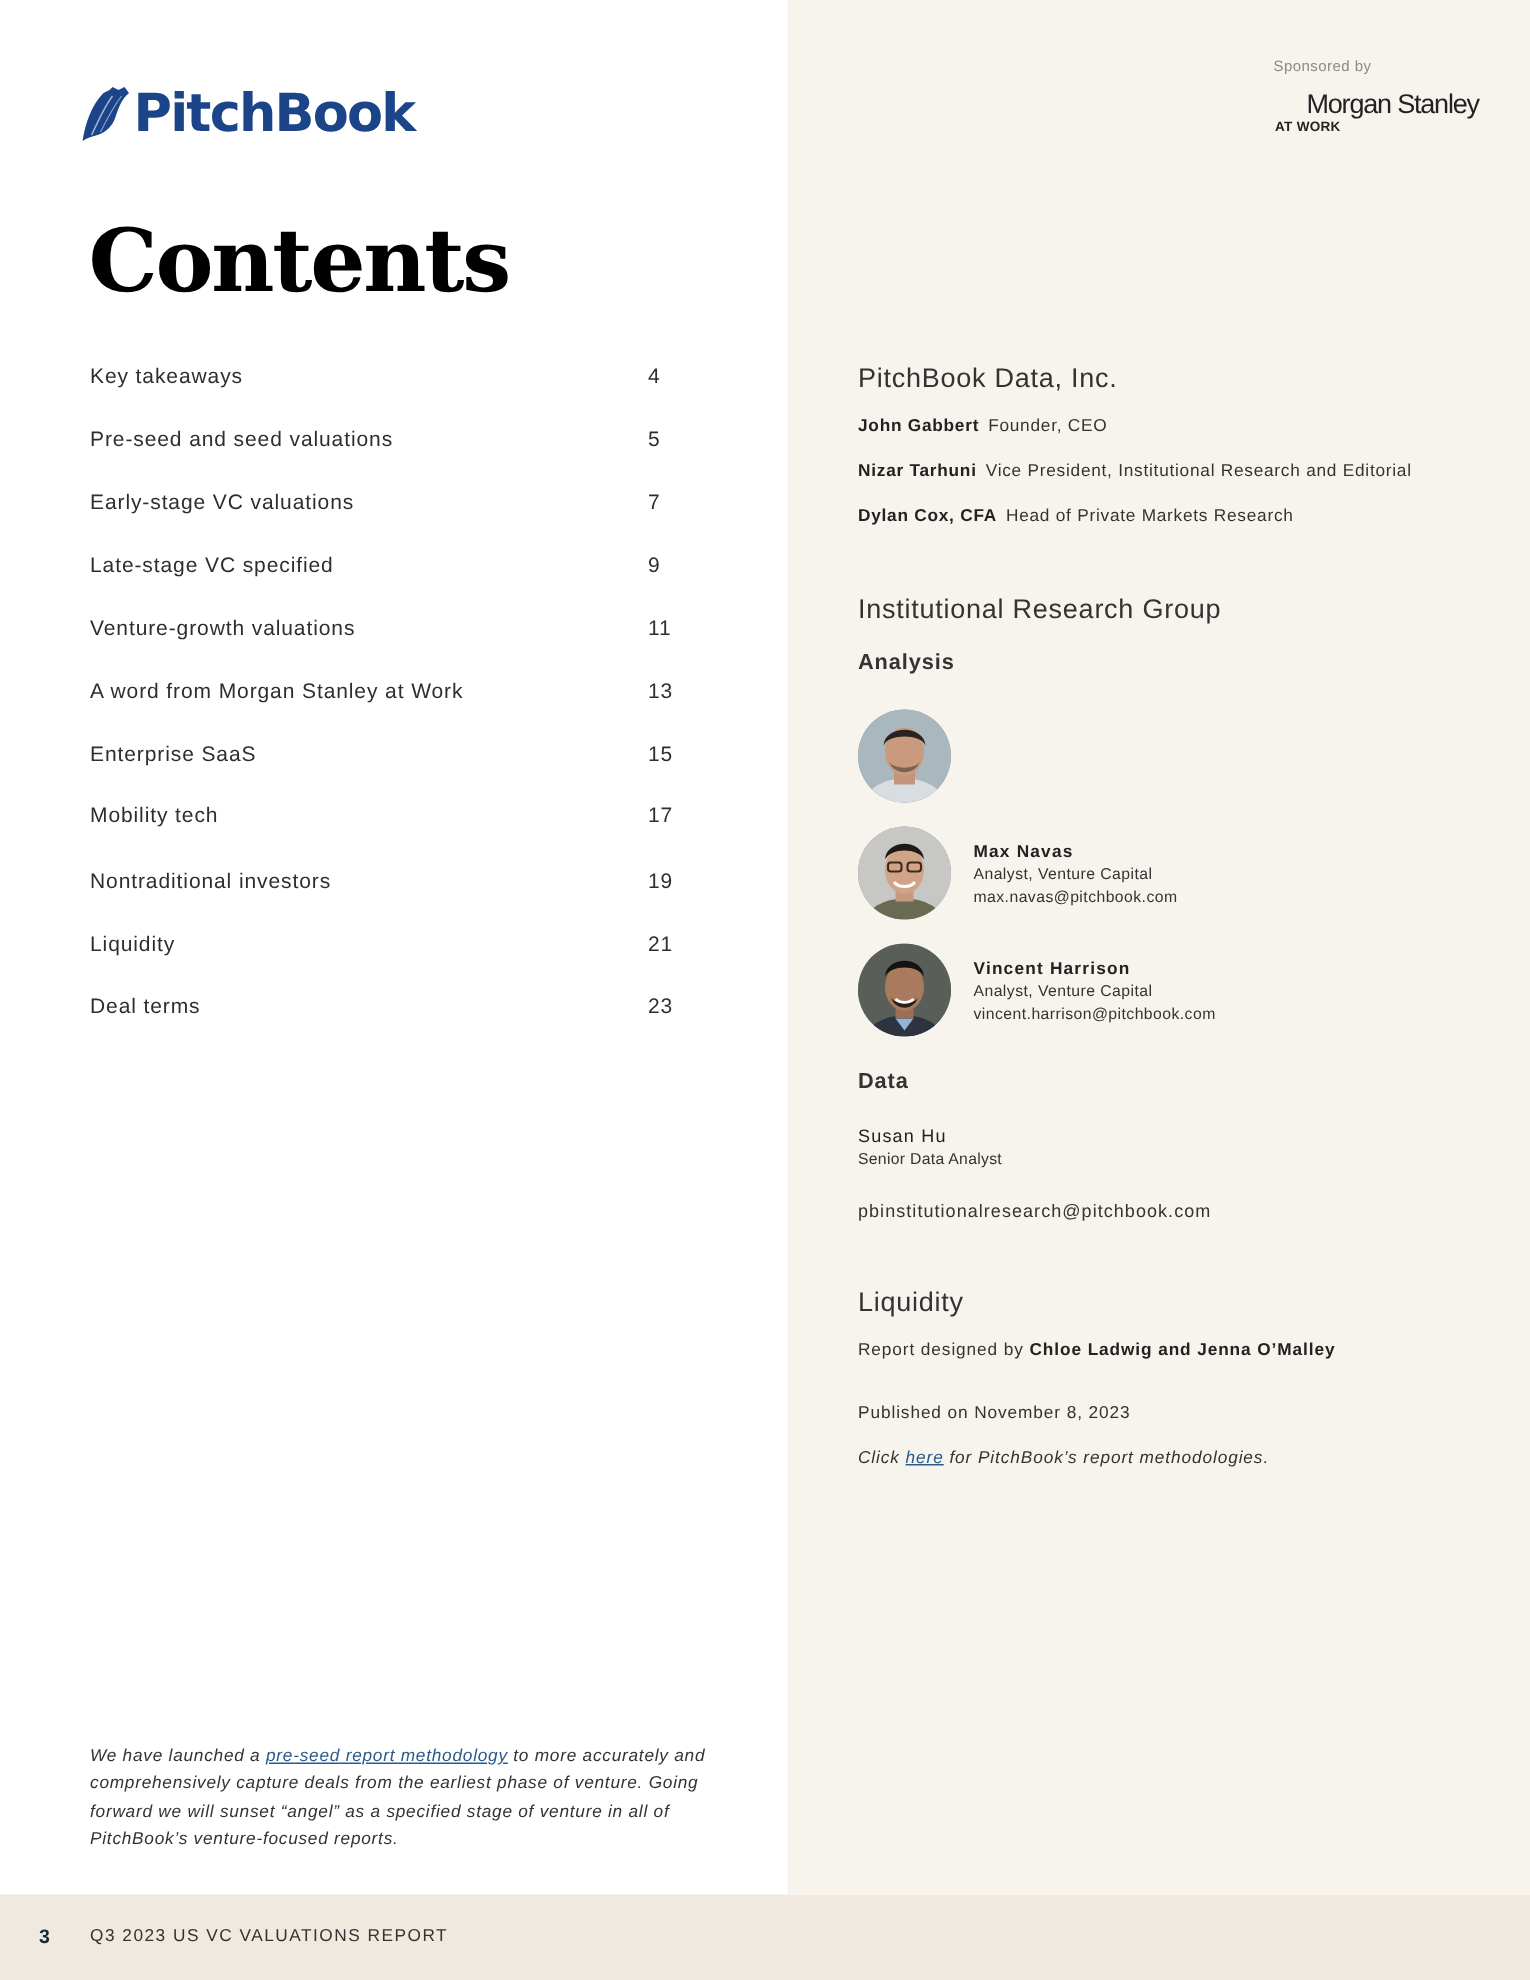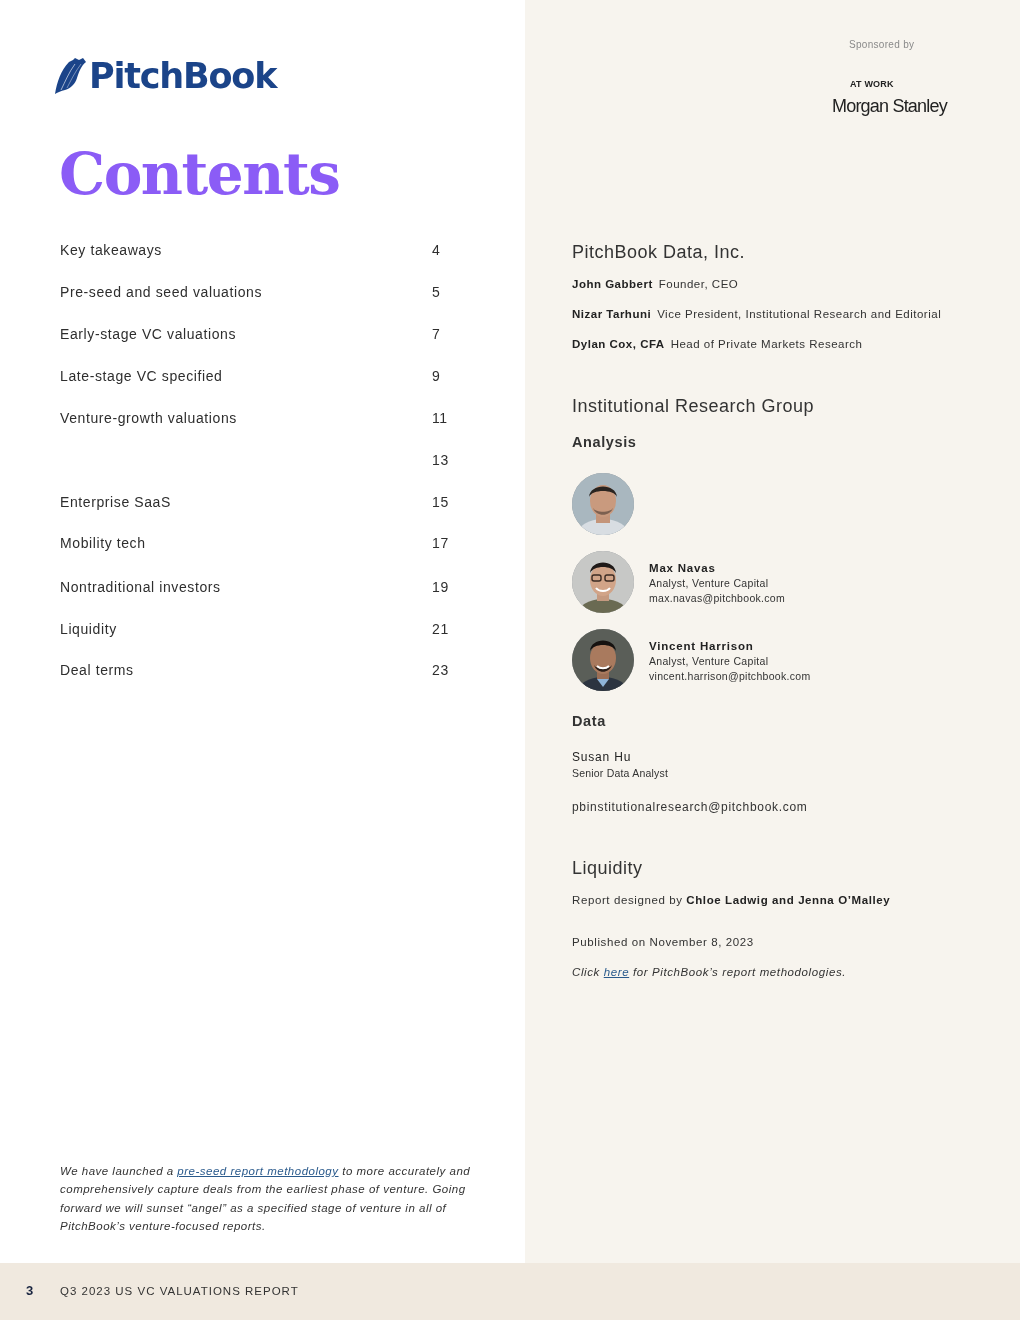--- a/index.html
+++ b/index.html
@@ -9,34 +9,34 @@
   .left { position: absolute; left: 0; top: 0; width: 525px; height: 1263px; background: #ffffff; }
   .right { position: absolute; left: 525px; top: 0; width: 495px; height: 1263px; background: #f7f4ee; }
   .footer { position: absolute; left: 0; top: 1263px; width: 1020px; height: 57px; background: #f0e9df; }
 
   
   .logo { position: absolute; left: 53px; top: 55px; height: 42px; display: flex; align-items: center; }
   .logo-icon { width: 34px; height: 40px; margin-right: 2px; }
   .logo-text { font-family: "DejaVu Sans", sans-serif; font-weight: bold; font-size: 35px; color: #1b4489; letter-spacing: -1.2px; line-height: 40px; }
 
   
-  .title { position: absolute; left: 59px; top: 138px; font-family: "DejaVu Serif", serif; font-weight: bold; font-size: 58px; color: #8b5cf6; letter-spacing: -1.5px; line-height: 72px; }
+  .title { position: absolute; left: 59px; top: 138px; font-family: "DejaVu Serif", serif; font-weight: bold; font-size: 58px; color: #000000; letter-spacing: -1.5px; line-height: 72px; }
 
   
   .toc { position: absolute; left: 60px; top: 240px; width: 400px; }
   .toc-row { position: absolute; left: 0; width: 400px; height: 22px; display: flex; justify-content: space-between; font-size: 14px; color: #2e2e2e; letter-spacing: 0.6px; }
   .toc-row .num { width: 28px; text-align: left; position: absolute; left: 372px; }
 
   
   .footnote { position: absolute; left: 60px; top: 1162px; width: 420px; font-size: 11.5px; font-style: italic; line-height: 18.3px; color: #333; letter-spacing: 0.5px; }
   .footnote a, .link { color: #2a5a8c; text-decoration: underline; }
 
   
   .sponsor-label { position: absolute; left: 849px; top: 39px; font-size: 10px; color: #8a8a8a; letter-spacing: 0.3px; }
-  .ms-name { position: absolute; left: 832px; top: 58px; font-size: 18px; color: #222; letter-spacing: -0.8px; line-height: 22px; margin-top: 37px; }
+  .ms-name { position: absolute; left: 871px; top: 58px; font-size: 18px; color: #222; letter-spacing: -0.8px; line-height: 22px; }
   .ms-sub { position: absolute; left: 850px; top: 79px; font-size: 9px; font-weight: bold; color: #222; letter-spacing: 0.2px; }
 
   
   .h2 { position: absolute; left: 572px; font-size: 18px; color: #333; letter-spacing: 0.5px; font-weight: normal; }
   .h3 { position: absolute; left: 572px; font-size: 14.5px; color: #333; letter-spacing: 0.6px; }
   .exec { position: absolute; left: 572px; font-size: 11.5px; color: #333; letter-spacing: 0.5px; }
   .exec b { font-weight: bold; color: #222; margin-right: 6px; }
 
   .analyst { position: absolute; left: 572px; width: 380px; height: 64px; }
   .avatar { position: absolute; left: 0; top: 0; width: 62px; height: 62px; border-radius: 50%; overflow: hidden; background: #8a8f94; }
@@ -90,20 +90,21 @@
     </div>
   <div class="toc-row" style="top:128px" data-name="toc-item">
       <span data-name="toc-item-label">Late-stage VC specified</span>
       <span class="num" data-name="toc-item-page">9</span>
     </div>
   <div class="toc-row" style="top:170px" data-name="toc-item">
       <span data-name="toc-item-label">Venture-growth valuations</span>
       <span class="num" data-name="toc-item-page">11</span>
     </div>
   <div class="toc-row" style="top:212px" data-name="toc-item">
+      <span data-name="toc-item-label">A word from Morgan Stanley at Work</span>
       <span class="num" data-name="toc-item-page">13</span>
     </div>
   <div class="toc-row" style="top:254px" data-name="toc-item">
       <span data-name="toc-item-label">Enterprise SaaS</span>
       <span class="num" data-name="toc-item-page">15</span>
     </div>
   <div class="toc-row" style="top:295px" data-name="toc-item">
       <span data-name="toc-item-label">Mobility tech</span>
       <span class="num" data-name="toc-item-page">17</span>
     </div>

